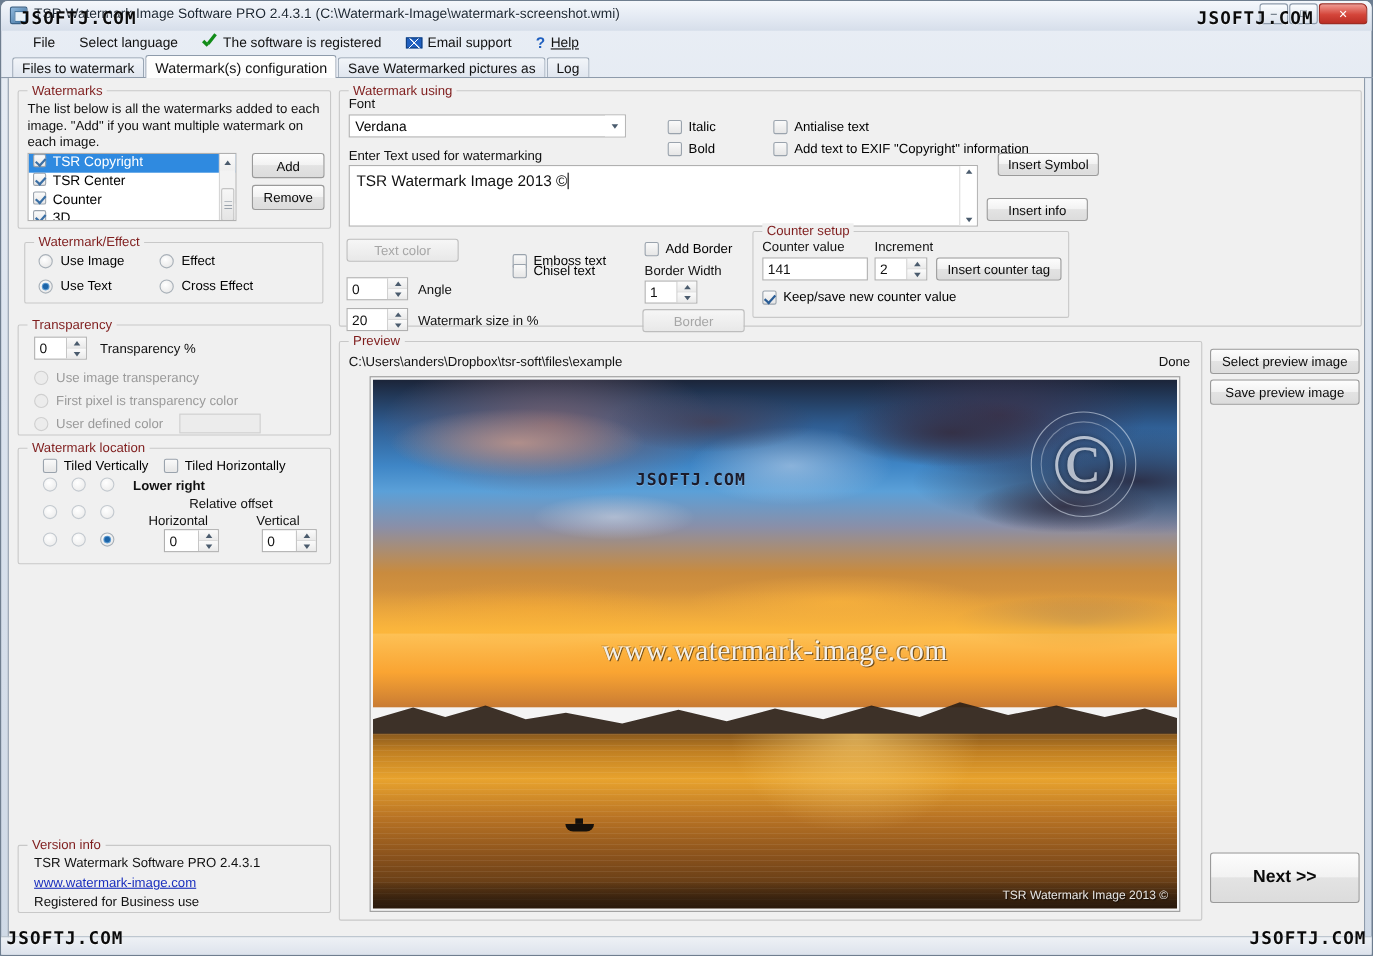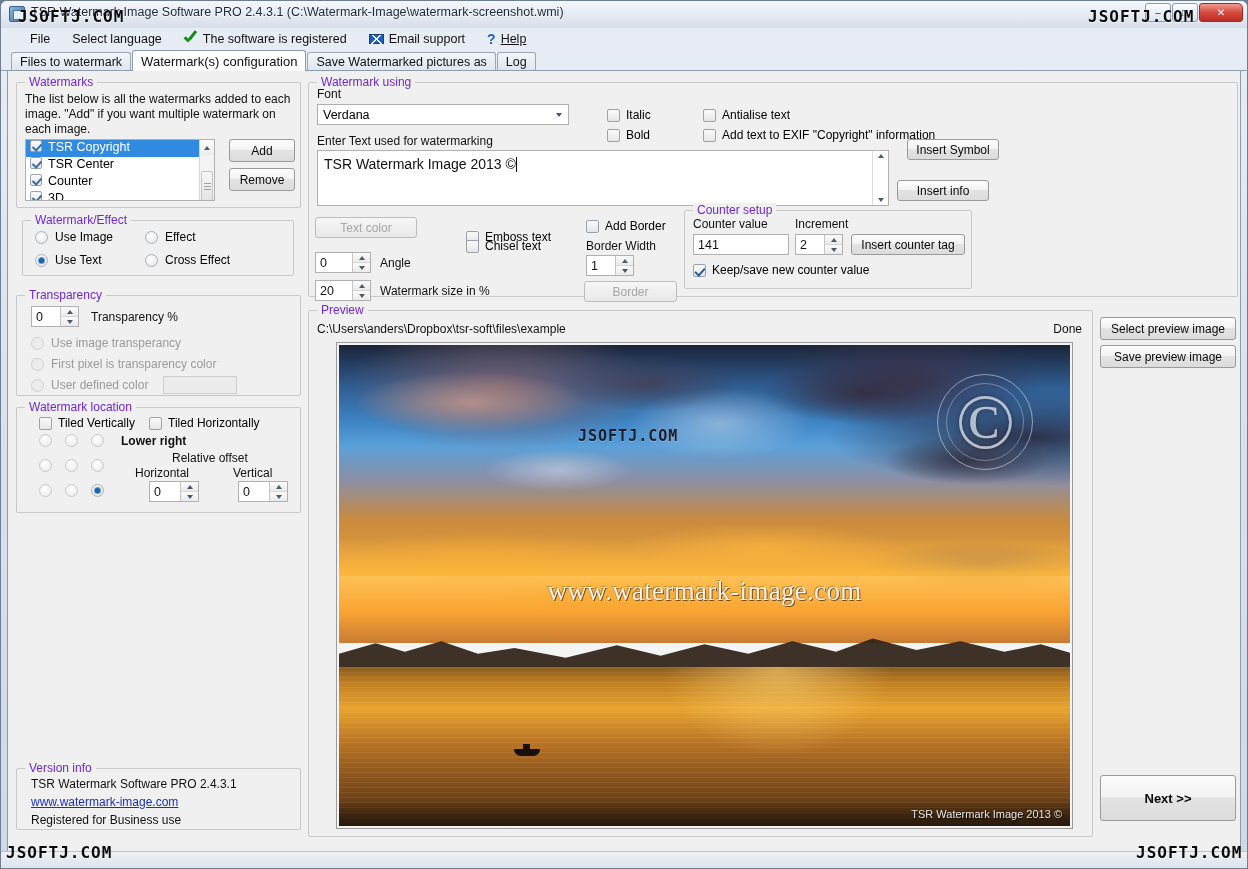--- a/index.html
+++ b/index.html
@@ -106,21 +106,21 @@
     flex:1 1 auto; margin:0 6px 6px 6px; position:relative;
     background:#f0f0f0; border:1px solid #8e9bab;
     border-top:none;
   }
   #content { position:absolute; inset:0; }
 
   
   .group { position:absolute; border:1px solid #c8c8c8; border-radius:2px; background:transparent; }
   .group > .legend {
     position:absolute; top:-8px; left:8px; background:#f0f0f0;
-    padding:0 4px; font-size:12px; color:#6d28d9; white-space:nowrap;
+    padding:0 4px; font-size:12px; color:#7f1d1d; white-space:nowrap;
   }
 
   .lbl { position:absolute; font-size:12px; color:#111; white-space:nowrap; }
   .lbl.bold { font-weight:bold; }
 
   
   .btn {
     position:absolute; border:1px solid #9a9a9a; border-radius:3px;
     background:linear-gradient(180deg,#fdfdfd 0%,#f2f2f2 48%,#e3e3e3 50%,#dcdcdc 100%);
     display:flex; align-items:center; justify-content:center;
@@ -669,21 +669,21 @@
           <div id="copy-ring">©</div>
           <div id="wm-center">www.watermark-image.com</div>
           <div id="wm-corner">TSR Watermark Image 2013 ©</div>
         </div>
       </div>
     </div>
 
     <div class="btn" style="left:1092px; top:246px; width:136px; height:23px;">Select preview image</div>
     <div class="btn" style="left:1092px; top:274px; width:136px; height:23px;">Save preview image</div>
 
-    <div class="btn" style="left:1092px; top:704px; width:136px; height:46px; font-weight:bold; font-size:13px;">Next &gt;&gt;</div>
+    <div class="btn" style="left:1092px; top:704px; width:136px; height:46px; font-weight:bold; font-size:16px;">Next &gt;&gt;</div>
 
   </div>
   </div>
 
   <div id="statusbar"></div>
 </div>
 
 <div class="jsw" style="left:18px; top:7px; font-size:16px;">JSOFTJ.COM</div>
 <div class="jsw" style="left:1088px; top:7px; font-size:16px;">JSOFTJ.COM</div>
 <div class="jsw onimg" style="left:578px; top:427px; font-size:15px;">JSOFTJ.COM</div>

